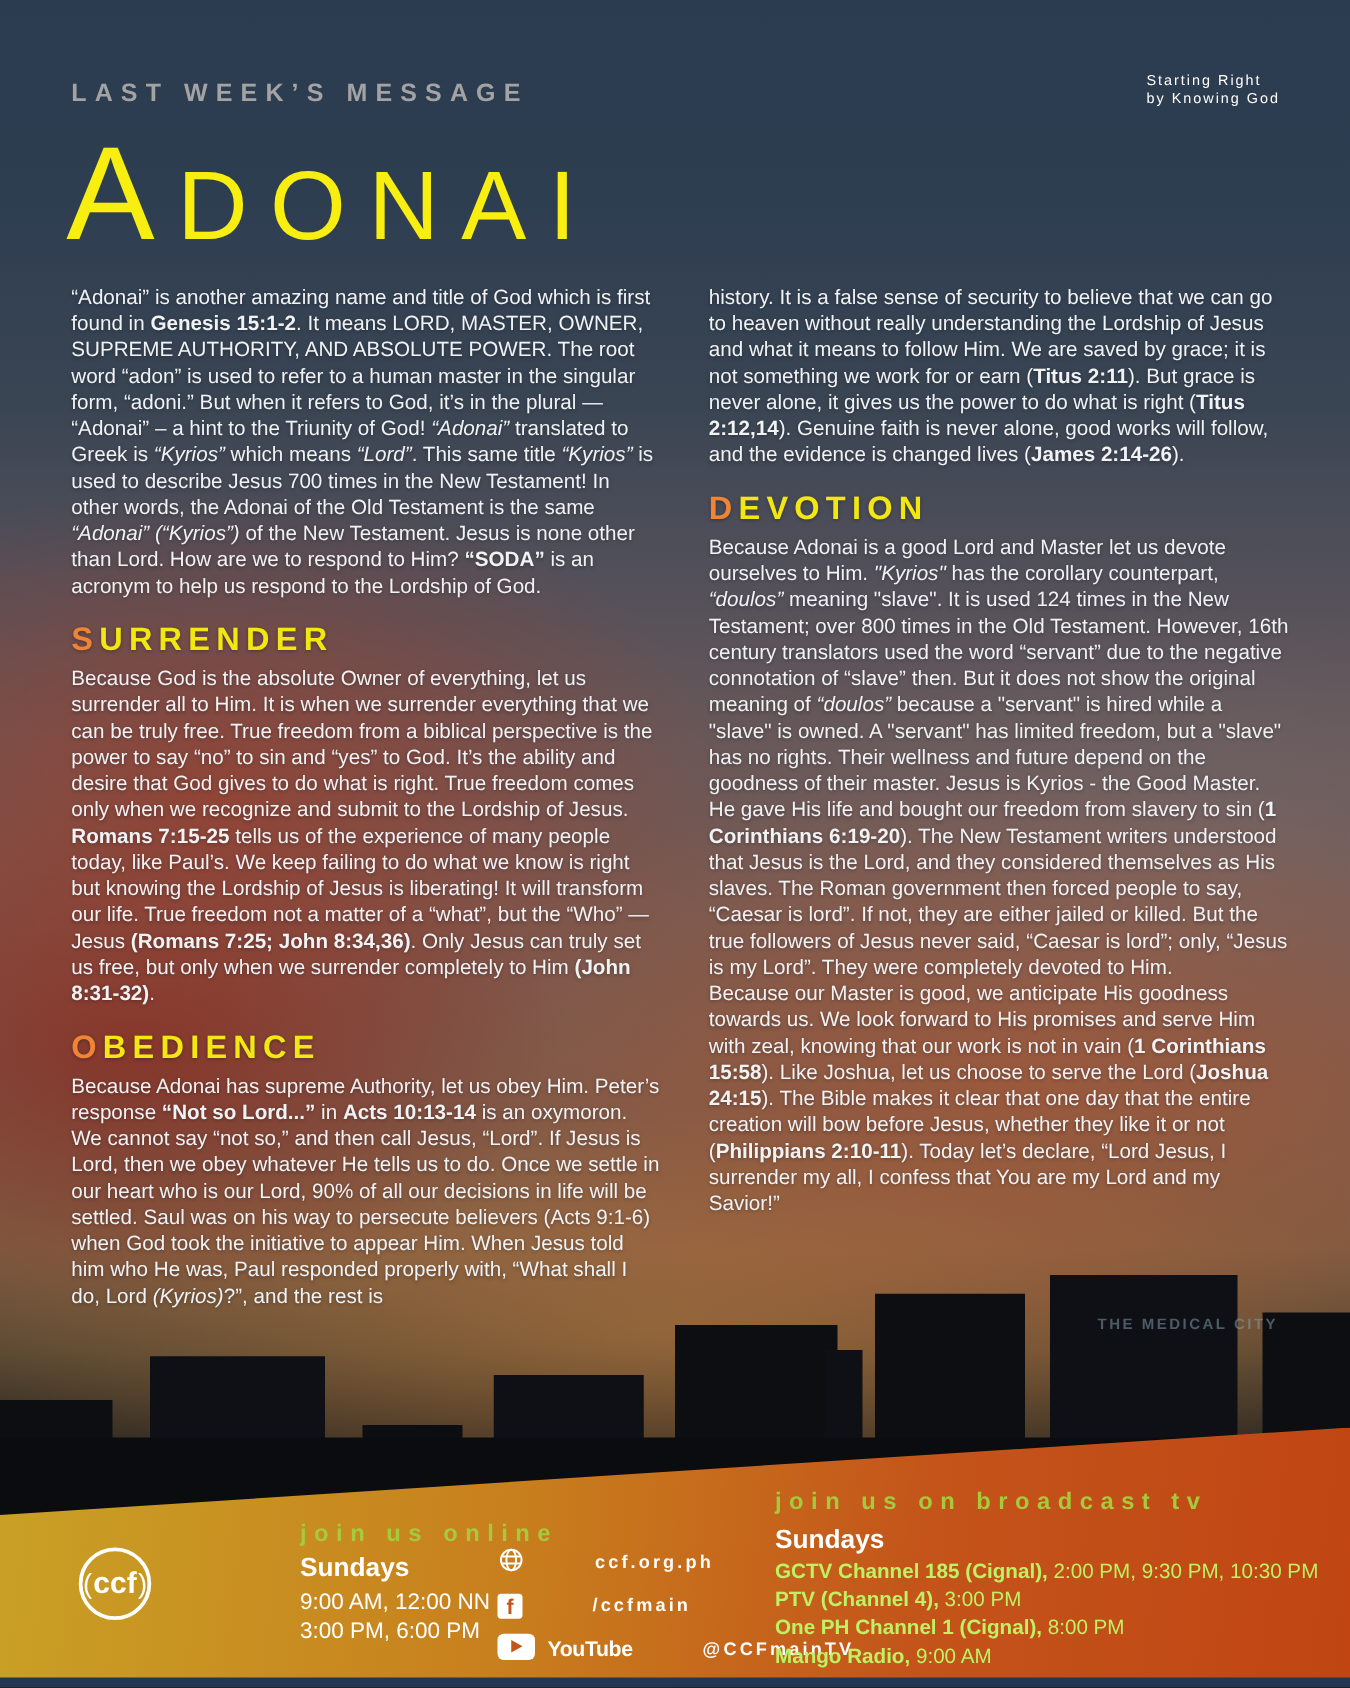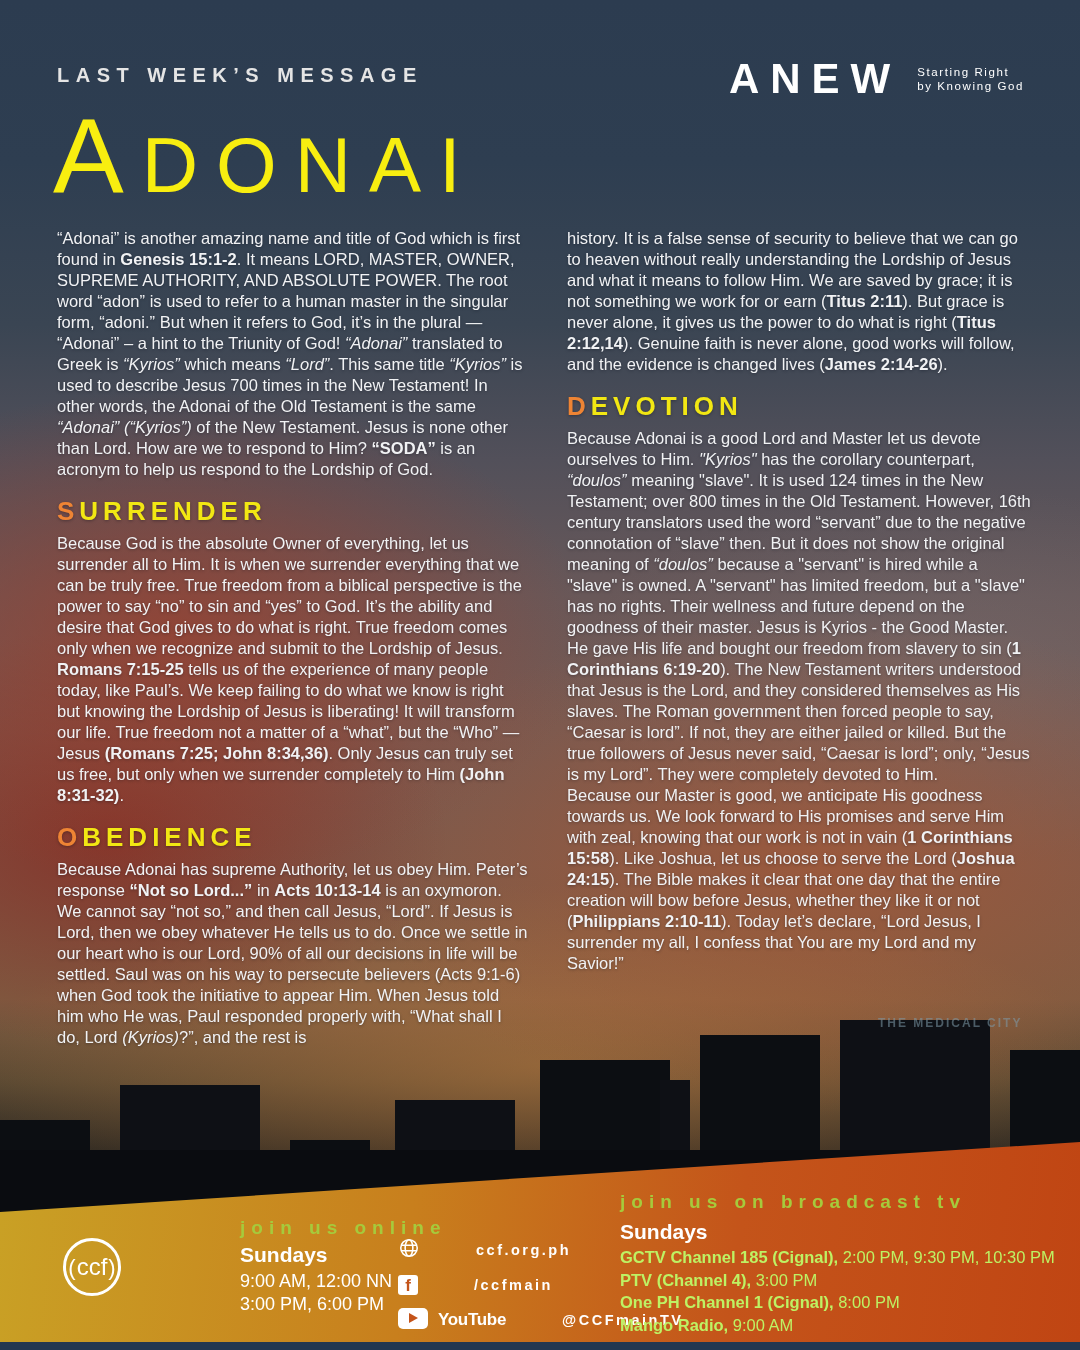--- a/index.html
+++ b/index.html
@@ -13,26 +13,26 @@
       radial-gradient(45% 22% at 10% 62%, rgba(134,44,34,.8), rgba(134,44,34,0) 70%),
       radial-gradient(60% 26% at 76% 64%, rgba(172,88,52,.6), rgba(172,88,52,0) 72%),
       radial-gradient(50% 20% at 88% 50%, rgba(118,112,116,.45), rgba(118,112,116,0) 70%),
       radial-gradient(70% 18% at 50% 79%, rgba(196,126,62,.5), rgba(196,126,62,0) 75%),
       linear-gradient(180deg,#2c3c50 0%,#2e3e51 12%,#3a4553 24%,#52505a 34%,#685859 44%,
         #775a52 54%,#7f5a4a 64%,#7f5c42 74%,#5c4a33 80%,#2a2620 86%,#0d0e12 92%,#0a0b10 100%);}
   .skyline{position:absolute;inset:0;}
   .bldg{position:absolute;background:#0c0e12;}
   .bldg.b2{background:#0e1015;}
   .ground{position:absolute;left:0;right:0;top:1150px;bottom:0;background:#0a0c10;}
-  .sign{position:absolute;left:878px;top:1016px;font-size:12px;font-weight:bold;
+  .sign{position:absolute;left:878px;top:1052px;font-size:12px;font-weight:bold;
         letter-spacing:2px;color:rgba(125,155,170,.55);}
 
   
   .kicker{position:absolute;left:57px;top:64px;font-size:20px;font-weight:bold;
-          letter-spacing:6.5px;color:#e5e5e5;}
+          letter-spacing:6.5px;color:#a3a3a3;}
   .brand{position:absolute;right:56px;top:58px;display:flex;align-items:center;gap:16px;color:#fff;}
   .brand-name{font-size:42px;font-weight:bold;letter-spacing:11px;line-height:1;}
   .brand-tag{font-size:11.5px;font-weight:normal;letter-spacing:1.6px;line-height:14px;}
 
   
   .title{position:absolute;left:53px;top:102px;color:#f8ee10;line-height:1;white-space:nowrap;}
   .t-first{font-size:106px;letter-spacing:18px;}
   .t-rest{font-size:78px;letter-spacing:18px;}
 
   
@@ -48,21 +48,21 @@
   .i{font-style:italic;}
 
   
   .footer-band{position:absolute;left:0;top:1142px;width:1080px;height:208px;
     background:linear-gradient(97deg,#c9a125 0%,#c87f1d 38%,#c4541a 68%,#c04513 100%);
     clip-path:polygon(0 70px,100% 0,100% 100%,0 100%);}
   .bottom-strip{position:absolute;left:0;bottom:0;width:100%;height:8px;background:#233750;}
 
   .ccf-logo{position:absolute;left:63px;top:1238px;width:52px;height:52px;border:3.5px solid #fff;
     border-radius:50%;display:flex;align-items:center;justify-content:center;}
-  .ccf-text{color:#fff;font-size:24px;font-weight:normal;line-height:1;}
+  .ccf-text{color:#fff;font-size:24px;font-weight:bold;line-height:1;}
   .ccf-text::before{content:"(";font-weight:normal;font-size:22px;margin-right:1px;}
   .ccf-text::after{content:")";font-weight:normal;font-size:22px;margin-left:1px;}
 
   .f-heading{position:absolute;color:#a6ca3c;font-weight:bold;font-size:19px;letter-spacing:6px;}
   #online-heading{left:240px;top:1217px;}
   #broadcast-heading{left:620px;top:1191px;}
   .f-day{position:absolute;color:#fff;font-weight:bold;font-size:21px;}
   #online-day{left:240px;top:1243px;}
   #broadcast-day{left:620px;top:1220px;}
   #online-times{position:absolute;left:240px;top:1270px;font-size:18px;line-height:23px;color:#fff;}
@@ -94,21 +94,20 @@
     <div class="bldg b2" style="left:660px;top:1080px;width:30px;height:150px"></div>
     <div class="bldg" style="left:700px;top:1035px;width:120px;height:195px"></div>
     <div class="bldg b2" style="left:840px;top:1020px;width:150px;height:210px"></div>
     <div class="bldg" style="left:1010px;top:1050px;width:70px;height:180px"></div>
     <div class="ground"></div>
     <div class="sign">THE MEDICAL CITY</div>
   </div>
 
   <div class="kicker">LAST WEEK’S MESSAGE</div>
   <div class="brand">
-    <span class="brand-name">ANEW</span>
     <span class="brand-tag">
       <span>Starting Right</span><br>
       <span>by Knowing God</span>
     </span>
   </div>
 
   <div class="title">
     <span class="t-first">A</span><span class="t-rest">DONAI</span>
   </div>
 

